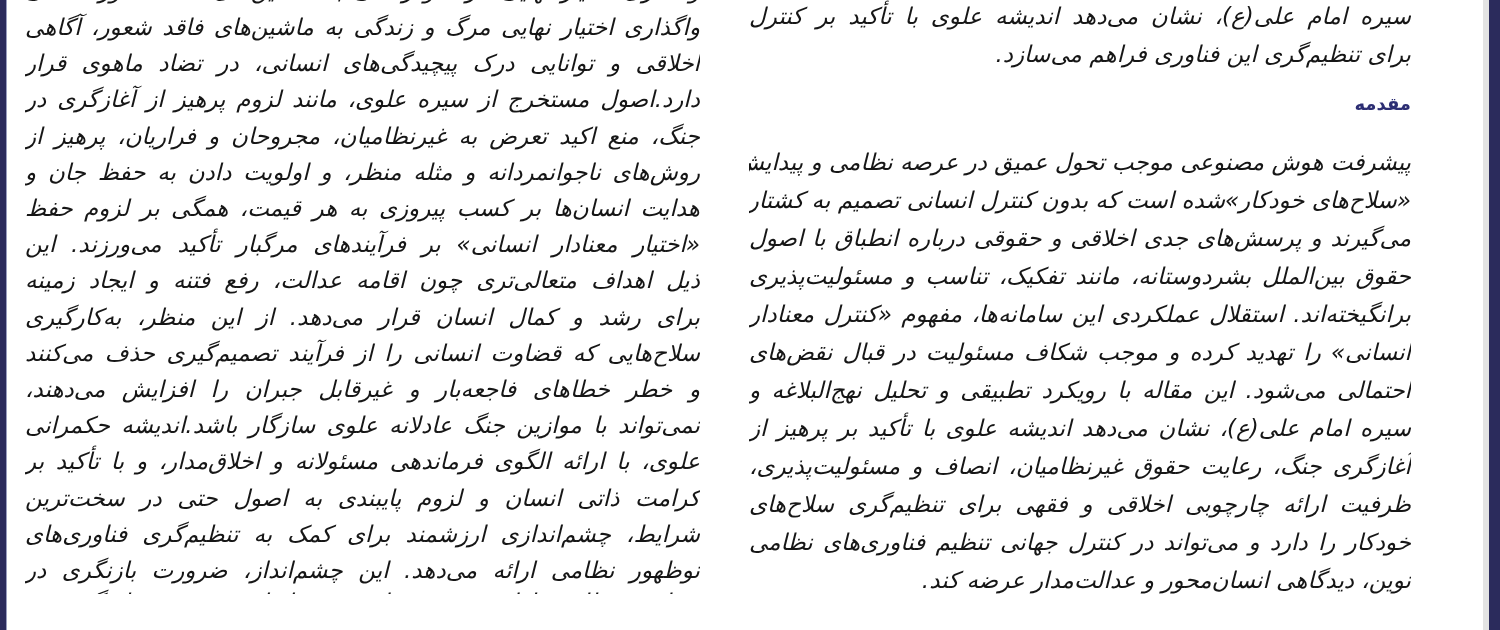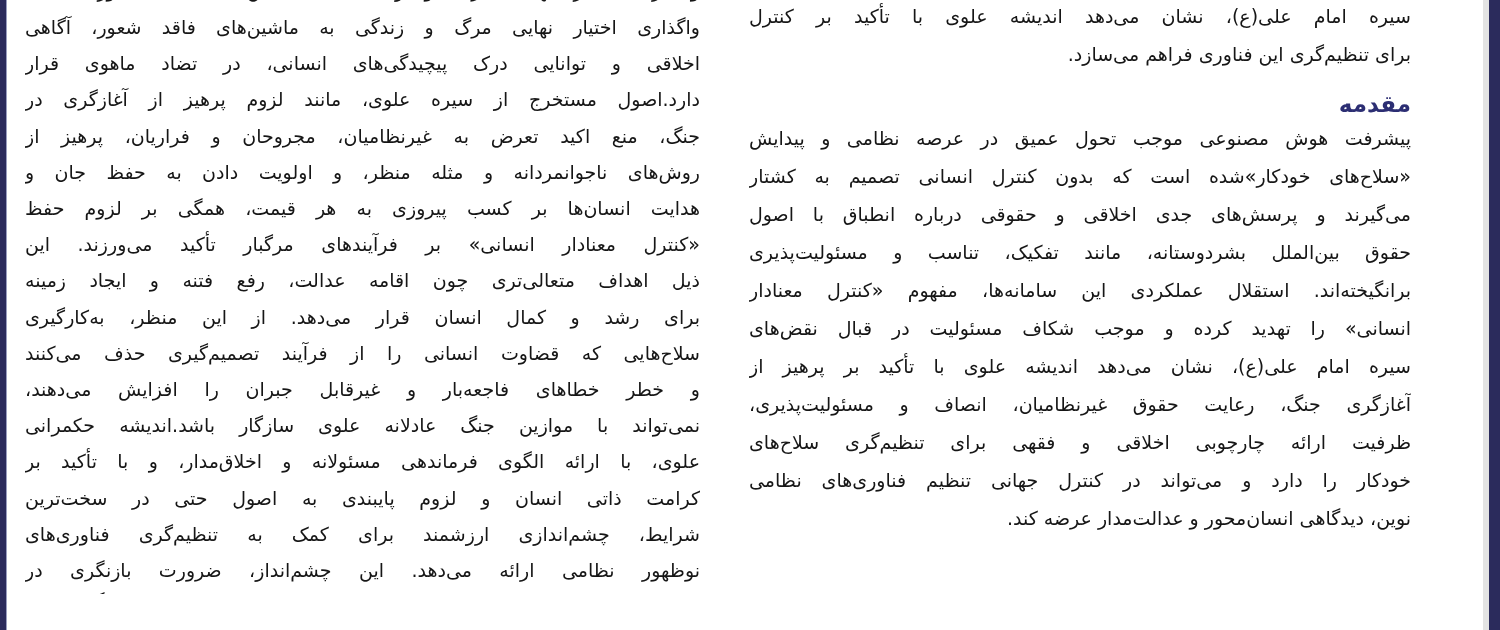--- a/index.html
+++ b/index.html
@@ -25,65 +25,66 @@
   
   .col {
     position:absolute; top:0;
     direction:rtl; unicode-bidi:embed;
     color:#161616;
     overflow:hidden; height:630px;
   }
   .col-left  { left:25px;  width:675px; }
   .col-right { left:749px; width:662px; }
   .tline {
-    font-size:19px;
+    font-size:23px;
     line-height:36.2px;
     text-align:justify;
     text-align-last:justify;
     white-space:nowrap;
     overflow:hidden;
+    font-style:italic;
   }
   .col-right .tline { line-height:38px; }
   .tline.end { text-align-last:right; }
   
   .clip-top    { height:9px; overflow:hidden; }
   .clip-top    .tline { margin-top:-28px; }
   .clip-bottom { height:6px; overflow:hidden; }
   .clip-bottom .tline { margin-top:-4px; }
   
   .abstract-tail { margin-top:-3px; }
   .section-heading {
     margin-top:16px;
     height:30px;
-    font-size:23px; font-weight:bold;
+    font-size:18px; font-weight:bold;
     color:#2c2e73;
     text-align:right;
     line-height:30px;
   }
-  .intro-par { margin-top:0; }
+  .intro-par { margin-top:24px; }
 </style>
 </head>
 <body>
 
 <div class="edge-bar-left"></div>
 <div class="edge-strip-right"></div>
 <div class="edge-bar-right"></div>
 
 <div class="col col-left" dir="rtl">
   <div class="clip-top">
     <div class="tline">واگذاری اختیار نهایی مرگ و زندگی به ماشین‌های فاقد شعور، آگاهی</div>
   </div>
   <div>
       <div class="tline">واگذاری اختیار نهایی مرگ و زندگی به ماشین‌های فاقد شعور، آگاهی</div>
       <div class="tline">اخلاقی و توانایی درک پیچیدگی‌های انسانی، در تضاد ماهوی قرار</div>
       <div class="tline">دارد.اصول مستخرج از سیره علوی، مانند لزوم پرهیز از آغازگری در</div>
       <div class="tline">جنگ، منع اکید تعرض به غیرنظامیان، مجروحان و فراریان، پرهیز از</div>
       <div class="tline">روش‌های ناجوانمردانه و مثله منظر، و اولویت دادن به حفظ جان و</div>
       <div class="tline">هدایت انسان‌ها بر کسب پیروزی به هر قیمت، همگی بر لزوم حفظ</div>
-      <div class="tline">«کنترل معنادار انسانی» بر فرآیندهای مرگبار تأکید می‌ورزند. این</div>
+      <div class="tline">«اختیار معنادار انسانی» بر فرآیندهای مرگبار تأکید می‌ورزند. این</div>
       <div class="tline">ذیل اهداف متعالی‌تری چون اقامه عدالت، رفع فتنه و ایجاد زمینه</div>
       <div class="tline">برای رشد و کمال انسان قرار می‌دهد. از این منظر، به‌کارگیری</div>
       <div class="tline">سلاح‌هایی که قضاوت انسانی را از فرآیند تصمیم‌گیری حذف می‌کنند</div>
       <div class="tline">و خطر خطاهای فاجعه‌بار و غیرقابل جبران را افزایش می‌دهند،</div>
       <div class="tline">نمی‌تواند با موازین جنگ عادلانه علوی سازگار باشد.اندیشه حکمرانی</div>
       <div class="tline">علوی، با ارائه الگوی فرماندهی مسئولانه و اخلاق‌مدار، و با تأکید بر</div>
       <div class="tline">کرامت ذاتی انسان و لزوم پایبندی به اصول حتی در سخت‌ترین</div>
       <div class="tline">شرایط، چشم‌اندازی ارزشمند برای کمک به تنظیم‌گری فناوری‌های</div>
       <div class="tline">نوظهور نظامی ارائه می‌دهد. این چشم‌انداز، ضرورت بازنگری در</div>
     </div>
@@ -98,19 +99,20 @@
       <div class="tline end">برای تنظیم‌گری این فناوری فراهم می‌سازد.</div>
     </div>
   <div class="section-heading">مقدمه</div>
   <div class="intro-par">
       <div class="tline">پیشرفت هوش مصنوعی موجب تحول عمیق در عرصه نظامی و پیدایش</div>
       <div class="tline">«سلاح‌های خودکار»شده است که بدون کنترل انسانی تصمیم به کشتار</div>
       <div class="tline">می‌گیرند و پرسش‌های جدی اخلاقی و حقوقی درباره انطباق با اصول</div>
       <div class="tline">حقوق بین‌الملل بشردوستانه، مانند تفکیک، تناسب و مسئولیت‌پذیری</div>
       <div class="tline">برانگیخته‌اند. استقلال عملکردی این سامانه‌ها، مفهوم «کنترل معنادار</div>
       <div class="tline">انسانی» را تهدید کرده و موجب شکاف مسئولیت در قبال نقض‌های</div>
+      <div class="tline">احتمالی می‌شود. این مقاله با رویکرد تطبیقی و تحلیل نهج‌البلاغه و</div>
       <div class="tline">سیره امام علی(ع)، نشان می‌دهد اندیشه علوی با تأکید بر پرهیز از</div>
       <div class="tline">آغازگری جنگ، رعایت حقوق غیرنظامیان، انصاف و مسئولیت‌پذیری،</div>
       <div class="tline">ظرفیت ارائه چارچوبی اخلاقی و فقهی برای تنظیم‌گری سلاح‌های</div>
       <div class="tline">خودکار را دارد و می‌تواند در کنترل جهانی تنظیم فناوری‌های نظامی</div>
       <div class="tline end">نوین، دیدگاهی انسان‌محور و عدالت‌مدار عرضه کند.</div>
     </div>
 </div>
 
 </body></html>

